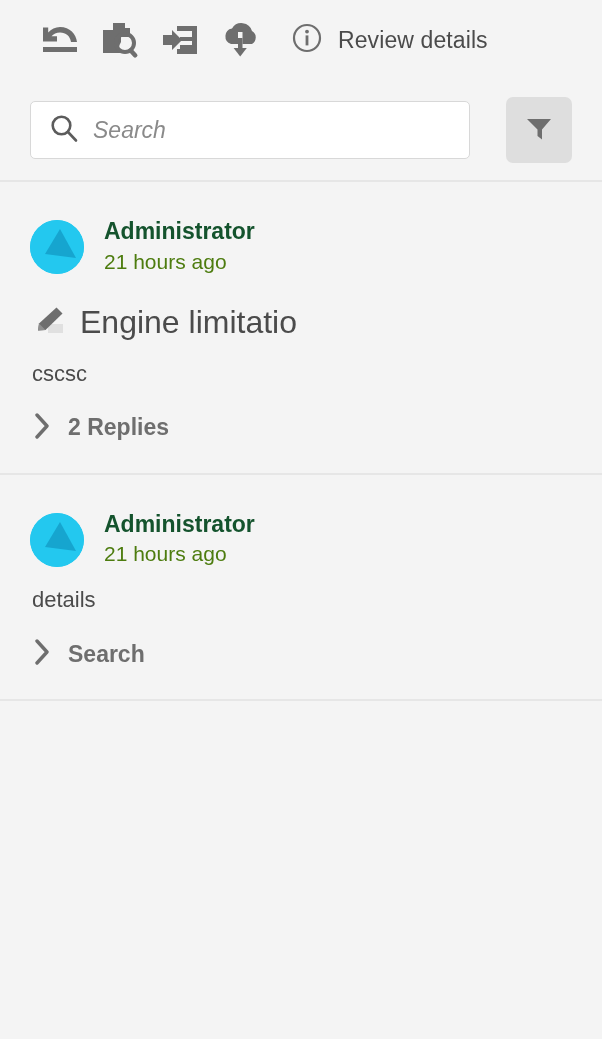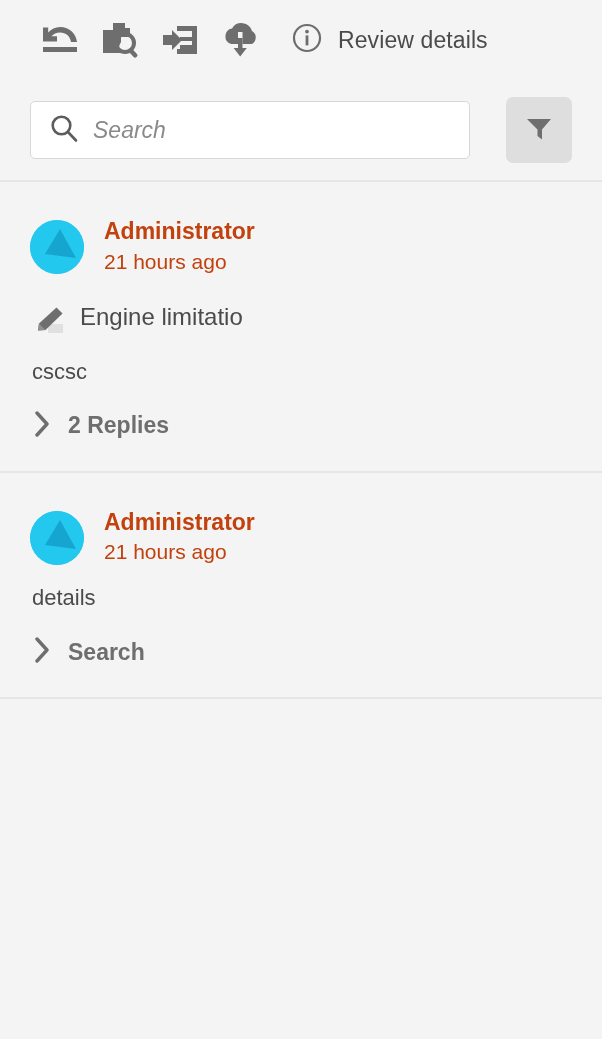--- a/index.html
+++ b/index.html
@@ -123,44 +123,44 @@
     margin-right: 20px;
     position: relative;
     overflow: hidden;
     background: #23c8ef;
   }
   .avatar svg { display: block; }
   .author-block { display: flex; flex-direction: column; justify-content: center; }
   .author-name {
     font-size: 23px;
     font-weight: bold;
-    color: #c2410c;
+    color: #14532d;
     line-height: 1.2;
   }
   .author-time {
     font-size: 21px;
-    color: #c2410c;
+    color: #4d7c0f;
     line-height: 1.35;
     margin-top: 2px;
   }
 
   .quote-row {
     display: flex;
     align-items: flex-start;
     margin-top: 26px;
     padding-left: 2px;
   }
   .marker-ic {
     flex: 0 0 auto;
     margin-right: 14px;
     margin-top: 4px;
     display: block;
   }
   .quote-text {
-    font-size: 24px;
+    font-size: 32px;
     color: #4b4b4b;
     line-height: 1.25;
   }
   .comment-body {
     font-size: 22px;
     color: #4b4b4b;
     margin-top: 18px;
     line-height: 1.3;
     padding-left: 2px;
   }

